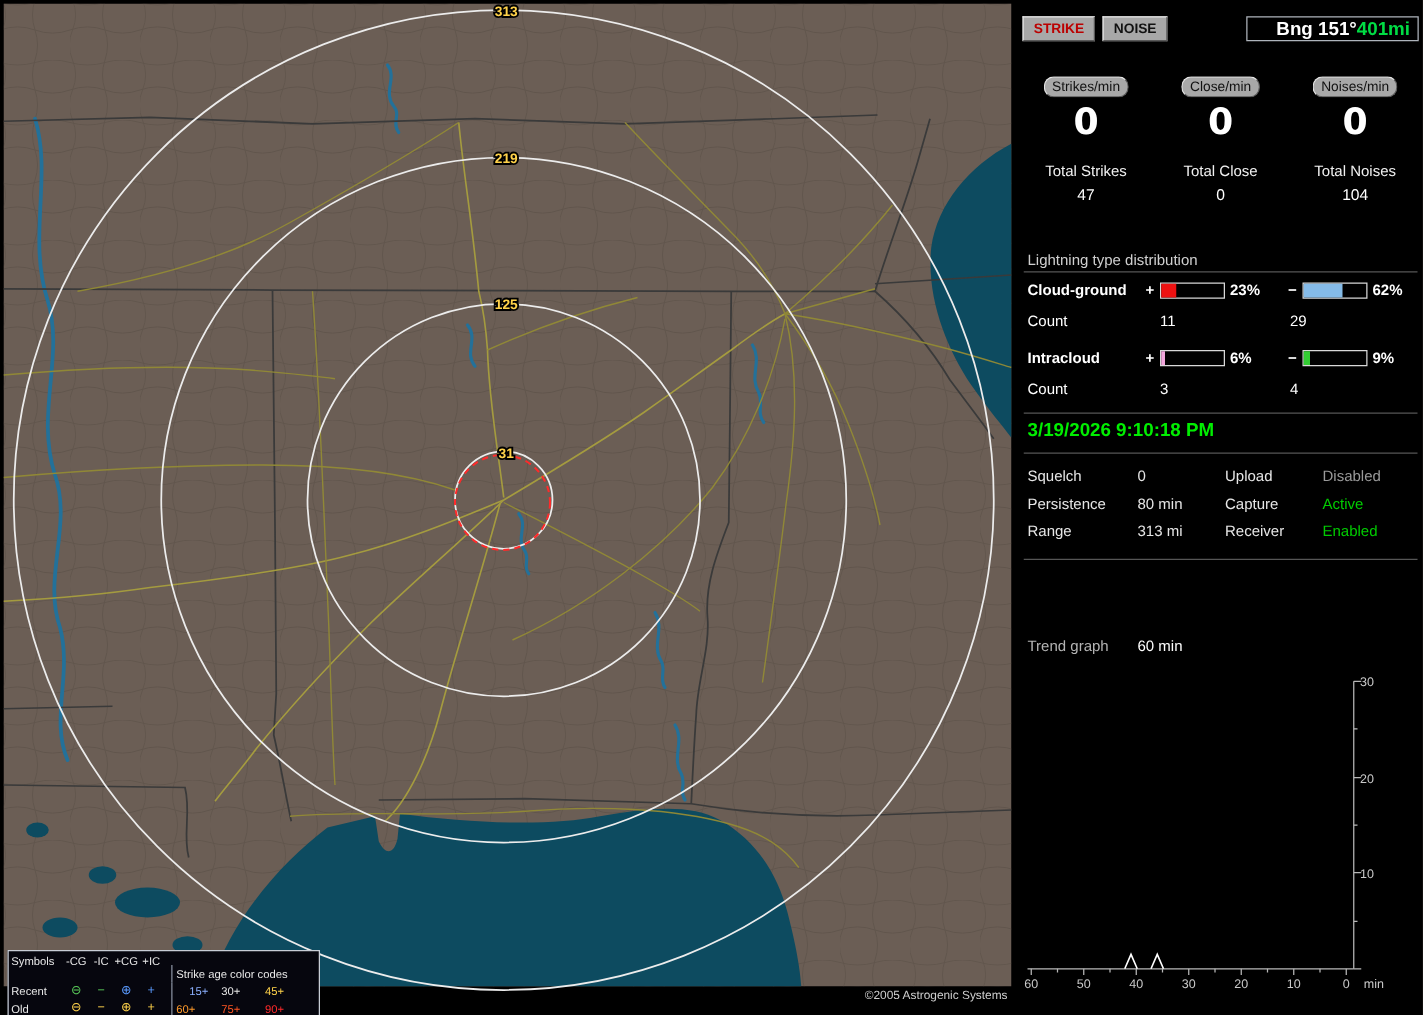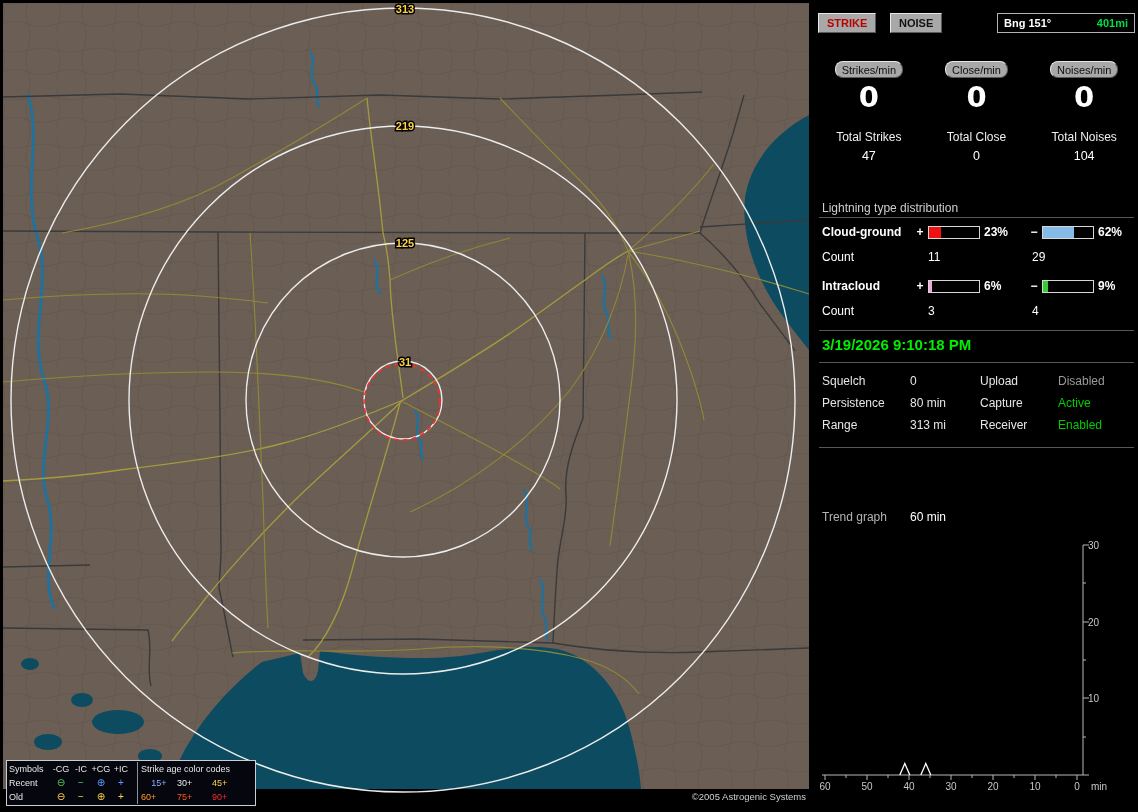--- a/index.html
+++ b/index.html
@@ -9,34 +9,34 @@
   #map{position:absolute;left:0;top:0;width:812px;height:812px;background:#000;}
   #copyright{position:absolute;top:791px;left:560px;width:246px;text-align:right;
              color:#cfcfcf;font-size:9.5px;}
   
   #legend{position:absolute;left:6px;top:760px;width:244px;background:#06060e;
           border:1px solid #c8cdd6;color:#e8e8e8;font-size:9px;padding:1px 2px;}
   .lg-grid{display:grid;grid-template-columns:42px 20px 20px 20px 20px 6px 40px 35px 35px;line-height:14px;}
   .lg-grid span{display:block;}
   .lg-c{text-align:center;}
   .lg-sym{text-align:center;font-size:10px;line-height:13px;}
-  .age-title{grid-column:7 / span 3;}
+  .age-title{grid-column:7 / span 3;margin-top:10px;}
   .lg-sep{border-left:1px solid #8890a0;padding-left:3px;}
   
   #panel{position:absolute;left:815px;top:0;width:323px;height:812px;background:#000;color:#fff;}
   #panel .abs{position:absolute;left:0;right:0;}
   .btn3d{background:#a8a8a8;border:1px solid;border-color:#e6e6e6 #5a5a5a #5a5a5a #e6e6e6;
          color:#111;font-family:inherit;font-size:11px;padding:1px 8px;height:20px;
          font-weight:bold;cursor:default;}
   .top-row{top:13px;height:22px;}
   .strike-btn{position:absolute;left:3px;}
-  .noise-btn{position:absolute;left:75px;}
+  .noise-btn{position:absolute;left:67px;}
   .bng-box{position:absolute;right:3px;width:138px;height:20px;border:1px solid #aeb4bc;
-           background:#000;display:flex;justify-content:space-between;align-items:center;
-           padding:0 6px;font-size:11px;font-weight:bold;color:#fff;box-sizing:border-box;margin-left:8px;}
+           background:#000;display:flex;justify-content:flex-end;align-items:center;
+           padding:0 6px;font-size:15px;font-weight:bold;color:#fff;box-sizing:border-box;margin-left:8px;}
   .grid3{display:grid;grid-template-columns:1fr 1fr 1fr;justify-items:center;}
   .rate-row{top:61px;}
   .rate-row .btn3d{height:17px;padding:0 6px;font-weight:normal;border-radius:8px;}
   .zeros-row{top:80px;font-size:29px;font-weight:bold;color:#fff;font-family:"DejaVu Sans",sans-serif;}
   .tot-lab{top:130px;font-size:12px;color:#f0f0f0;}
   .tot-val{top:149px;font-size:12.5px;color:#fff;}
   .dist-title{top:201px;left:7px !important;font-size:12px;color:#cfcfcf;}
   .sep{position:absolute;left:4px;right:4px;height:1px;background:#565656;}
   .dist-row{position:absolute;left:7px;height:14px;display:flex;align-items:center;
             color:#fff;font-size:12px;}

